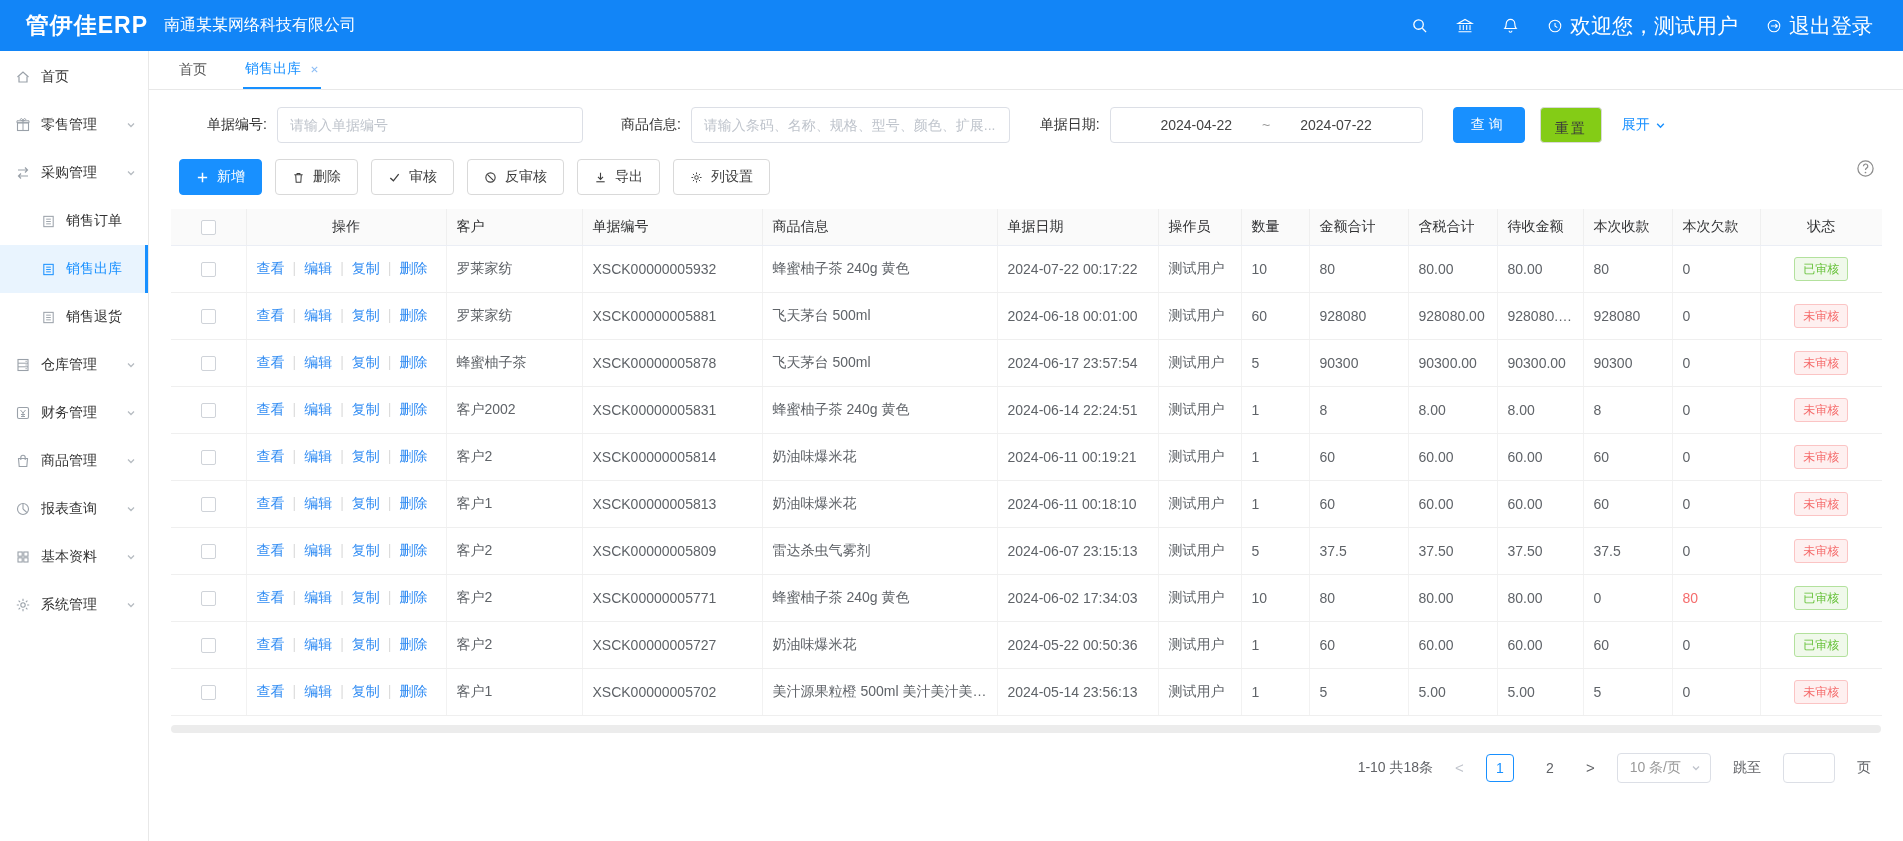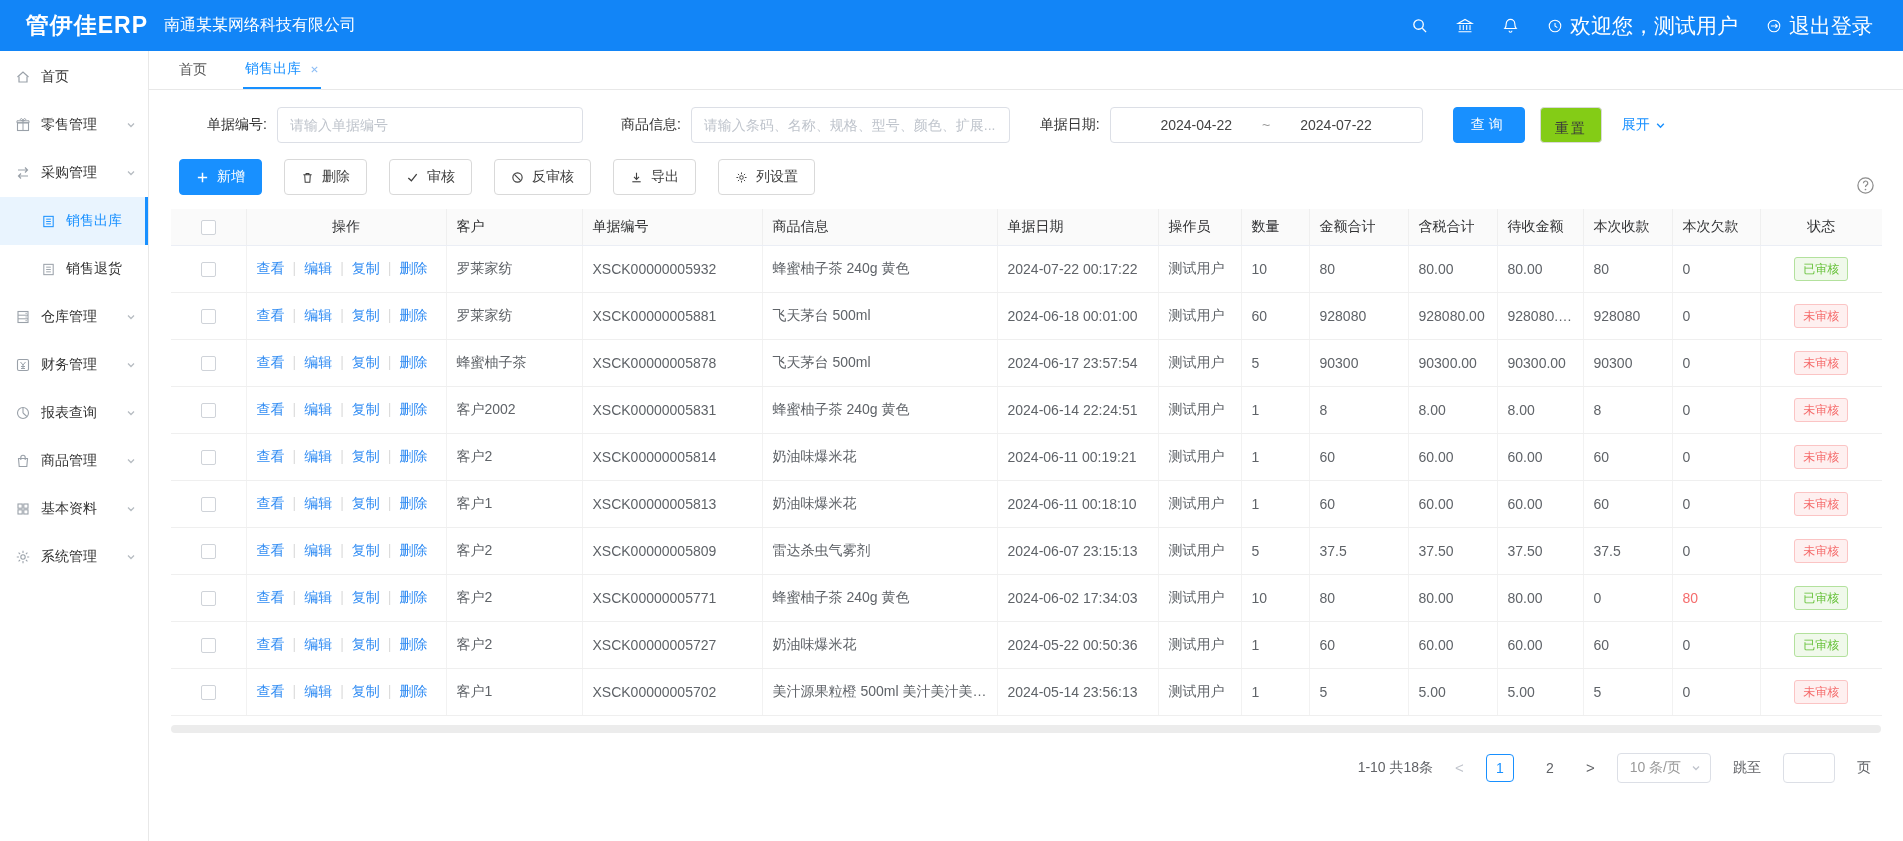--- a/index.html
+++ b/index.html
@@ -51,21 +51,21 @@
   .f-product { width:319px; margin-right:30px; }
   .datebox { width:313px; height:36px; border:1px solid #dcdfe6; border-radius:4px; display:flex;
     align-items:center; justify-content:center; gap:30px; color:#444; margin-right:30px; cursor:pointer; }
   .date-sep { color:#999; }
   .btn { height:36px; border-radius:4px; font-size:14px; cursor:pointer; font-family:inherit; }
   .btn-primary { background:#1890ff; border:1px solid #1890ff; color:#fff; padding:0 17px; letter-spacing:4px; }
   .btn-plain { background:#84cc16; border:1px solid #d9d9d9; color:#3a3a3a; padding:12px 14px; letter-spacing:2px; margin-left:15px; }
   .expand-link { color:#1890ff; display:flex; align-items:center; gap:5px; margin-left:20px; cursor:pointer; }
 
   
-  .toolbar { display:flex; align-items:flex-end; gap:22px; padding-left:30px; margin-top:2px; }
+  .toolbar { display:flex; align-items:flex-start; gap:13px; padding-left:30px; margin-top:2px; }
   .tbtn { display:flex; align-items:center; gap:8px; height:36px; padding:0 16px; background:#fff;
     border:1px solid #d9d9d9; border-radius:4px; color:#3f3f3f; font-size:14px; cursor:pointer; font-family:inherit; }
   .tbtn.primary { background:#1890ff; border-color:#1890ff; color:#fff; }
   .tbtn svg { display:block; }
   .help { margin-left:auto; margin-right:28px; color:#8c8c8c; cursor:pointer; display:flex; }
 
   
   .table-wrap { margin:14px 22px 0 22px; }
   table { width:100%; border-collapse:collapse; table-layout:fixed; font-size:14px; }
   thead th { height:36px; background:#fafafa; font-weight:400; color:#303133; text-align:left;
@@ -173,36 +173,45 @@
           <path d="M3 5h9M10 2.5 12.5 5 10 7.5M13 11H4M6 8.5 3.5 11 6 13.5" fill="none" stroke="currentColor" stroke-width="1.2"></path>
         </svg>
       </span>
     <span>采购管理</span>
     <span class="chev">
         <svg width="10" height="10" viewBox="0 0 10 10">
           <path d="M2 3.5l3 3 3-3" fill="none" stroke="currentColor" stroke-width="1.3"></path>
         </svg>
       </span>
   </div>
-  <div class="side-item side-sub selected">
+  <div class="side-item side-sub">
     <span class="sicon">
         <svg width="15" height="15" viewBox="0 0 16 16">
           <rect x="3" y="2.5" width="10" height="11" fill="none" stroke="currentColor" stroke-width="1.1"></rect>
           <path d="M5.5 5.5h5M5.5 8h5M5.5 10.5h5" stroke="currentColor" stroke-width="1"></path>
         </svg>
       </span>
-    <span>销售出库</span>
-  </div>
-  <div class="side-item side-sub">
+    <span>销售订单</span>
+  </div>
+  <div class="side-item side-sub selected">
     <span class="sicon">
         <svg width="15" height="15" viewBox="0 0 16 16">
           <rect x="3" y="2.5" width="10" height="11" fill="none" stroke="currentColor" stroke-width="1.1"></rect>
           <path d="M5.5 5.5h5M5.5 8h5M5.5 10.5h5" stroke="currentColor" stroke-width="1"></path>
         </svg>
       </span>
+    <span>销售出库</span>
+  </div>
+  <div class="side-item side-sub">
+    <span class="sicon">
+        <svg width="15" height="15" viewBox="0 0 16 16">
+          <rect x="3" y="2.5" width="10" height="11" fill="none" stroke="currentColor" stroke-width="1.1"></rect>
+          <path d="M5.5 5.5h5M5.5 8h5M5.5 10.5h5" stroke="currentColor" stroke-width="1"></path>
+        </svg>
+      </span>
     <span>销售退货</span>
   </div>
   <div class="side-item">
     <span class="sicon">
         <svg width="16" height="16" viewBox="0 0 16 16">
           <rect x="3" y="2.5" width="10" height="11" fill="none" stroke="currentColor" stroke-width="1.1"></rect>
           <path d="M3 6.2h10M3 9.8h10M10.5 4.3h1.3M10.5 8h1.3M10.5 11.7h1.3" stroke="currentColor" stroke-width="1" fill="none"></path>
         </svg>
       </span>
     <span>仓库管理</span>
@@ -222,39 +231,39 @@
     <span>财务管理</span>
     <span class="chev">
         <svg width="10" height="10" viewBox="0 0 10 10">
           <path d="M2 3.5l3 3 3-3" fill="none" stroke="currentColor" stroke-width="1.3"></path>
         </svg>
       </span>
   </div>
   <div class="side-item">
     <span class="sicon">
         <svg width="16" height="16" viewBox="0 0 16 16">
+          <path d="M3.5 5.5h9l-.7 8H4.2z" fill="none" stroke="currentColor" stroke-width="1.1"></path>
+          <path d="M5.8 7V4.5a2.2 2.2 0 0 1 4.4 0V7" fill="none" stroke="currentColor" stroke-width="1.1"></path>
+        </svg>
+      </span>
+    <span>商品管理</span>
+    <span class="chev">
+        <svg width="10" height="10" viewBox="0 0 10 10">
+          <path d="M2 3.5l3 3 3-3" fill="none" stroke="currentColor" stroke-width="1.3"></path>
+        </svg>
+      </span>
+  </div>
+  <div class="side-item">
+    <span class="sicon">
+        <svg width="16" height="16" viewBox="0 0 16 16">
           <circle cx="8" cy="8" r="5.5" fill="none" stroke="currentColor" stroke-width="1.1"></circle>
           <path d="M8 8V2.5M8 8l4 3.6" fill="none" stroke="currentColor" stroke-width="1.1"></path>
         </svg>
       </span>
     <span>报表查询</span>
-    <span class="chev">
-        <svg width="10" height="10" viewBox="0 0 10 10">
-          <path d="M2 3.5l3 3 3-3" fill="none" stroke="currentColor" stroke-width="1.3"></path>
-        </svg>
-      </span>
-  </div>
-  <div class="side-item">
-    <span class="sicon">
-        <svg width="16" height="16" viewBox="0 0 16 16">
-          <path d="M3.5 5.5h9l-.7 8H4.2z" fill="none" stroke="currentColor" stroke-width="1.1"></path>
-          <path d="M5.8 7V4.5a2.2 2.2 0 0 1 4.4 0V7" fill="none" stroke="currentColor" stroke-width="1.1"></path>
-        </svg>
-      </span>
-    <span>商品管理</span>
     <span class="chev">
         <svg width="10" height="10" viewBox="0 0 10 10">
           <path d="M2 3.5l3 3 3-3" fill="none" stroke="currentColor" stroke-width="1.3"></path>
         </svg>
       </span>
   </div>
   <div class="side-item">
     <span class="sicon">
         <svg width="16" height="16" viewBox="0 0 16 16">
           <rect x="3" y="3" width="4.2" height="4.2" fill="none" stroke="currentColor" stroke-width="1.1"></rect>

